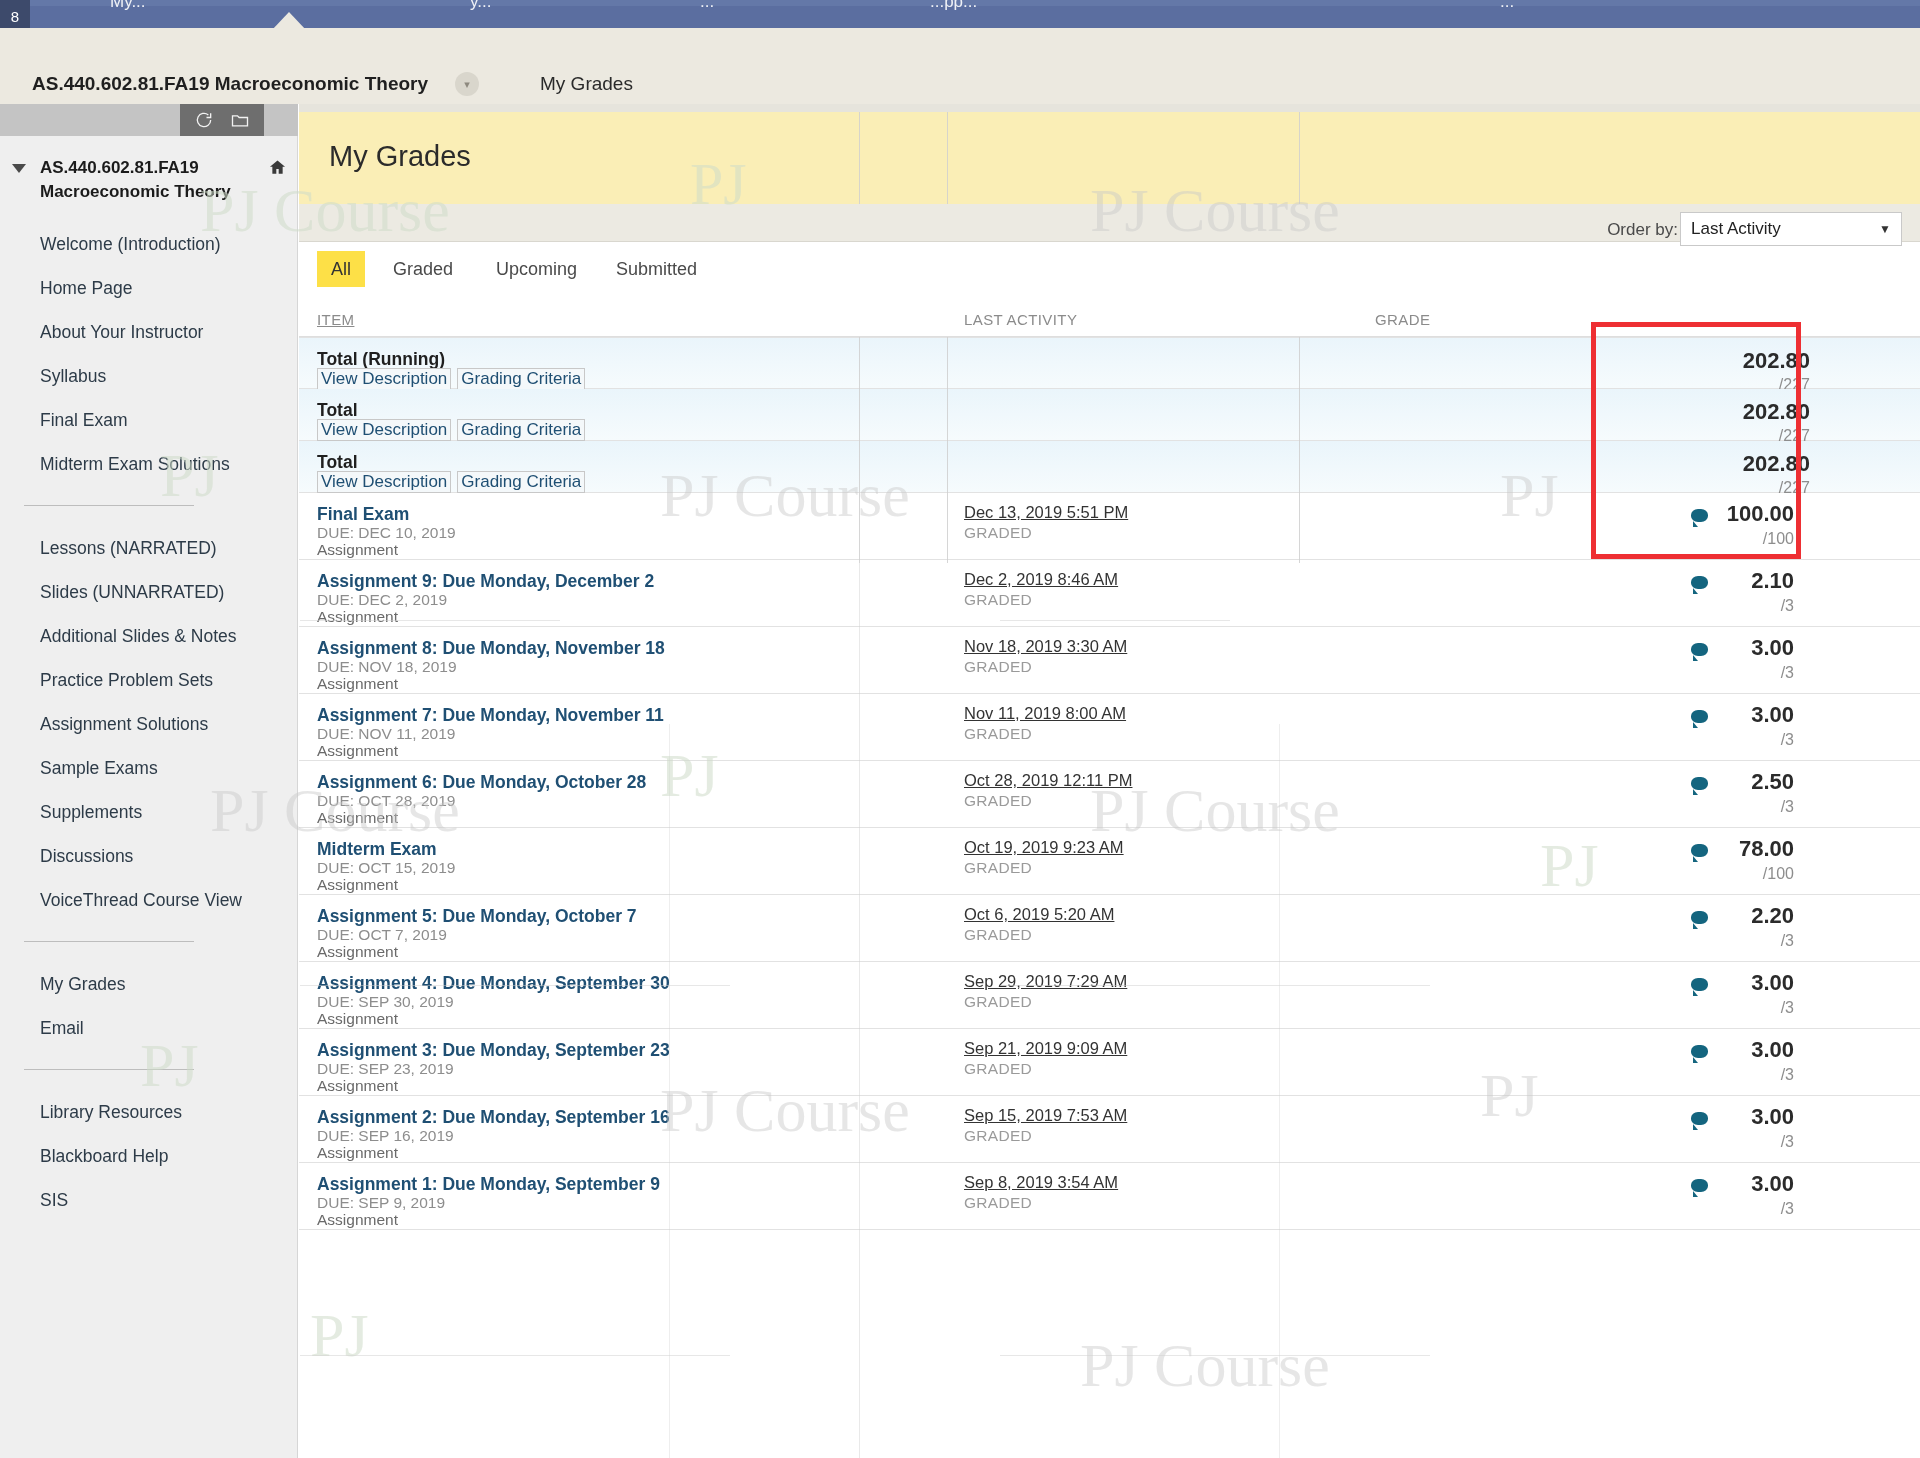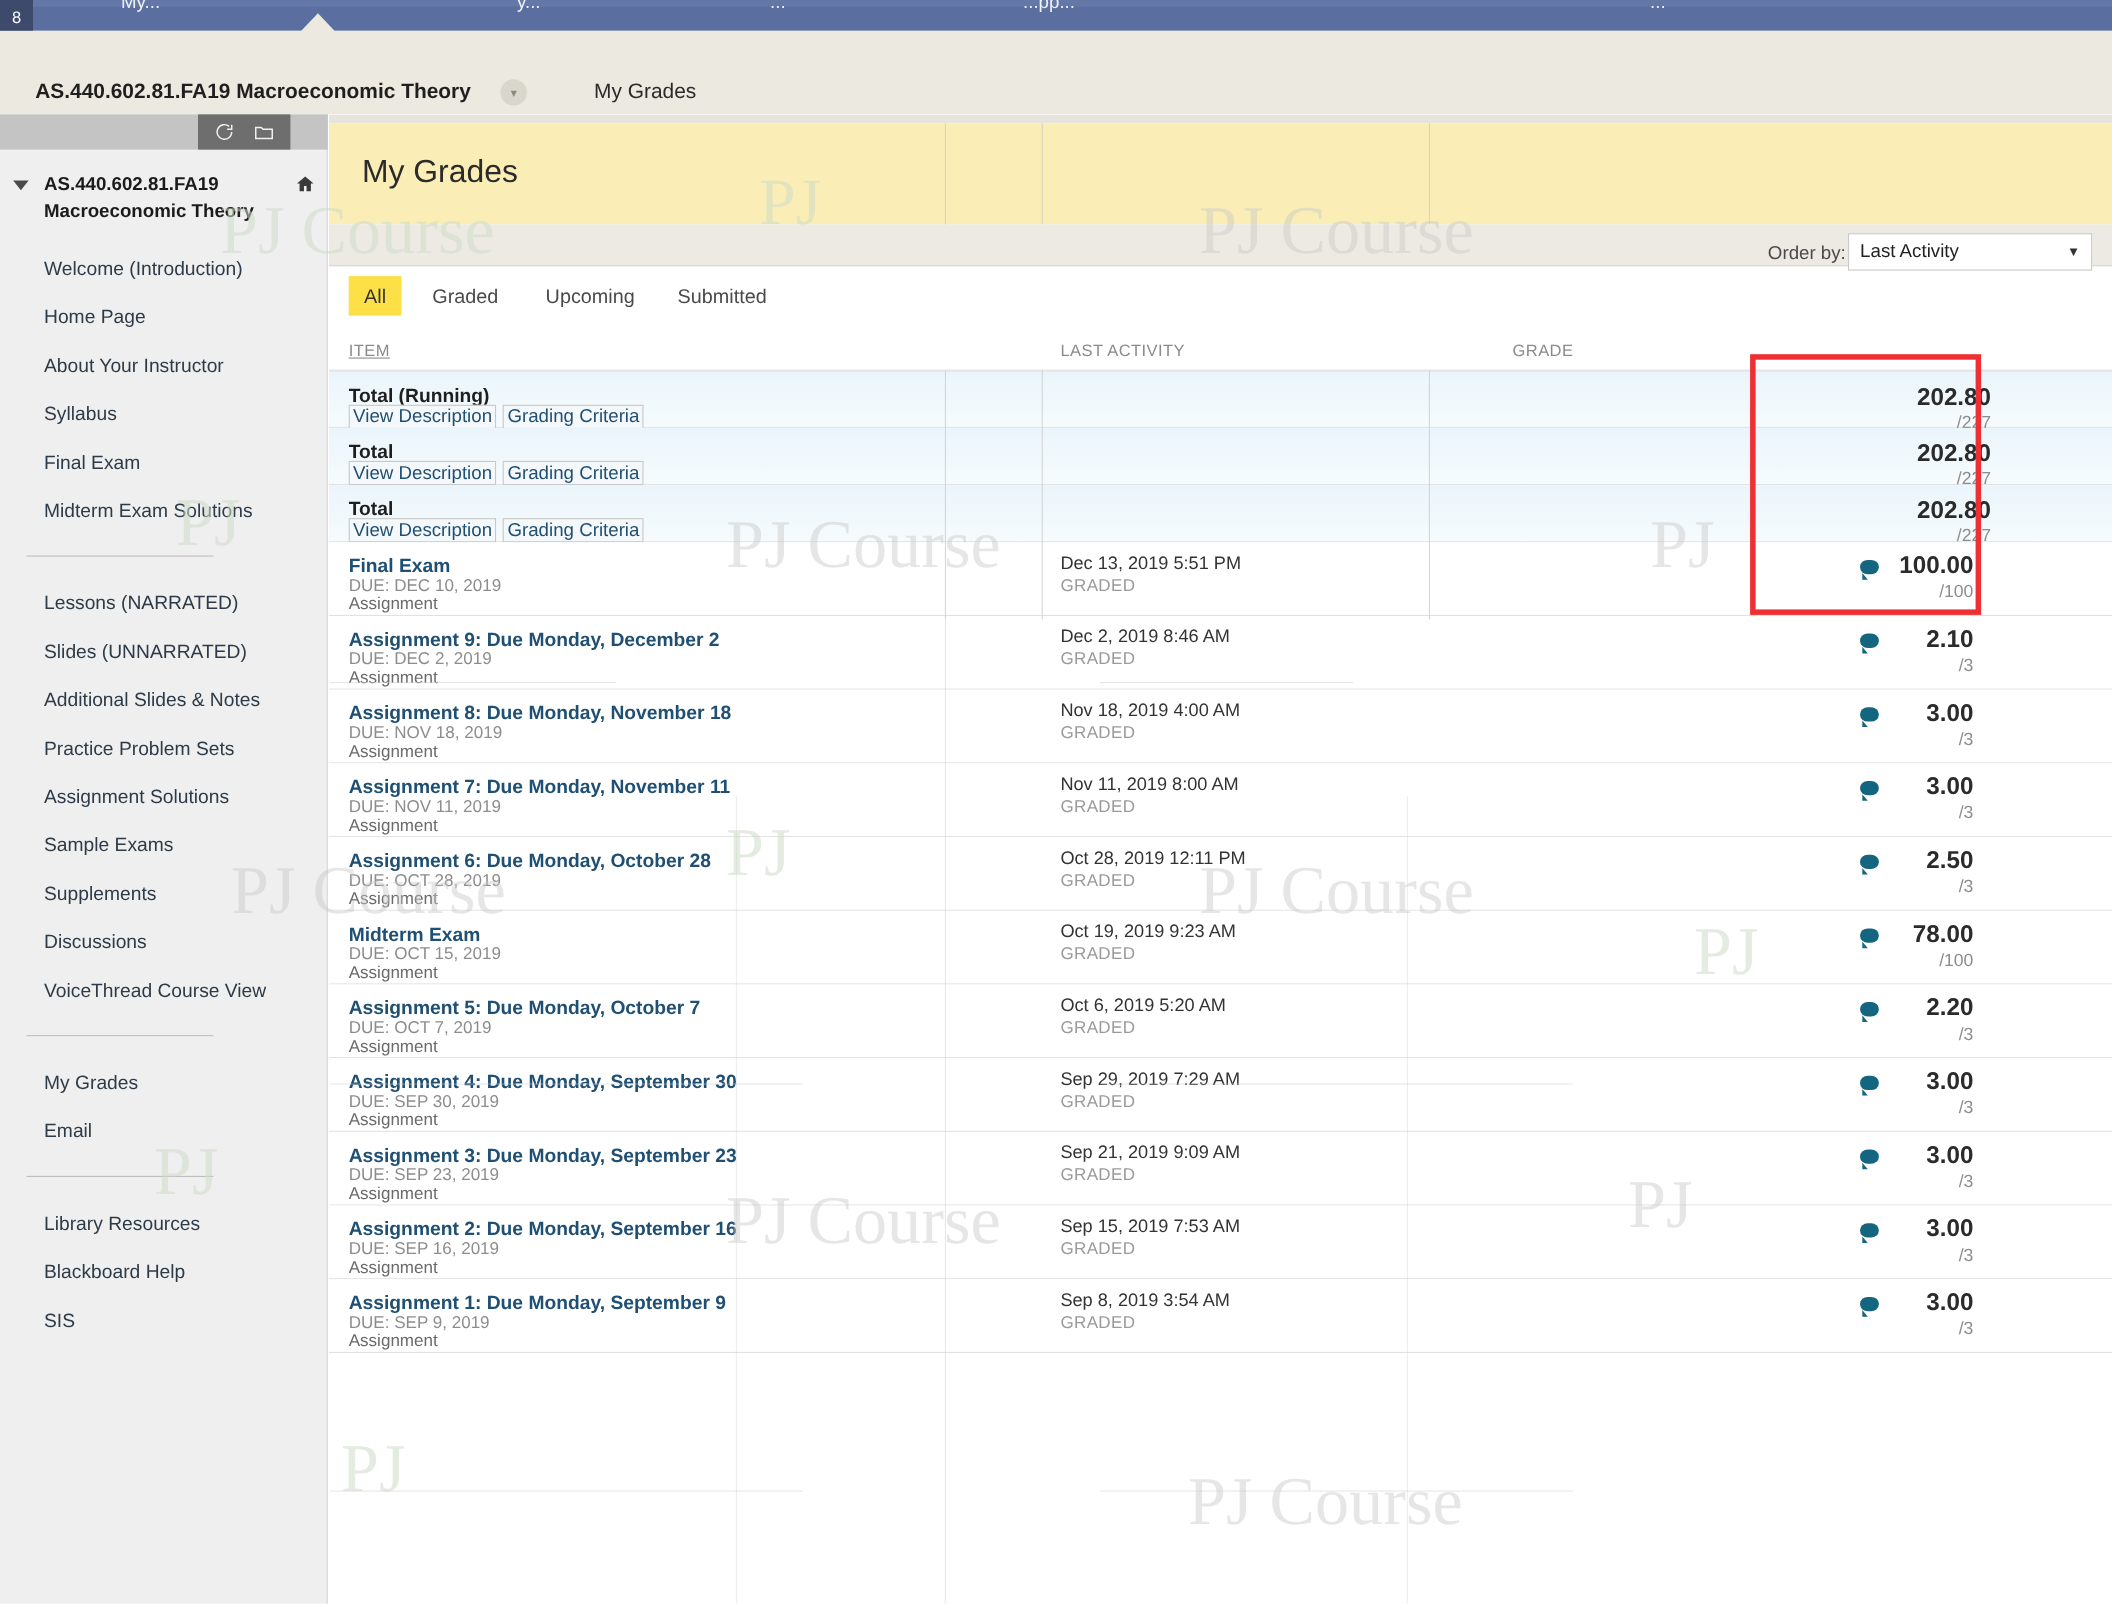--- a/index.html
+++ b/index.html
@@ -195,21 +195,21 @@
     position: absolute; left: 18px; top: 48px;
     font-size: 15.5px; color: #6a6a6a; white-space: nowrap;
   }
   .r-links { position: absolute; left: 18px; top: 30px; display: flex; gap: 6px; }
   .r-link {
     font-size: 17px; color: #1f4f73; border: 1px solid #c8c8c8;
     padding: 0 3px; background: #f4f8fa; cursor: pointer; white-space: nowrap;
   }
   .r-activity {
     position: absolute; left: 665px; top: 10px;
-    font-size: 16.5px; color: #333; white-space: nowrap;
+    font-size: 16.5px; color: #333; white-space: nowrap; text-decoration: underline;
   }
   .r-status {
     position: absolute; left: 665px; top: 31px;
     font-size: 15.5px; color: #9a9a9a; letter-spacing: .3px; white-space: nowrap;
   }
   .r-grade {
     position: absolute; right: 126px; top: 8px;
     font-size: 22px; font-weight: bold; color: #2b2b2b;
     text-align: right; white-space: nowrap;
   }
@@ -413,21 +413,21 @@
         <div class="r-status">GRADED</div>
         <div class="bubble"></div>
         <div class="r-grade">2.10</div>
         <div class="r-out">/3</div>
       </div>
 
       <div class="grow item">
         <div class="r-title">Assignment 8: Due Monday, November 18</div>
         <div class="r-due">DUE: NOV 18, 2019</div>
         <div class="r-type">Assignment</div>
-        <div class="r-activity">Nov 18, 2019 4:00 AM</div>
+        <div class="r-activity">Nov 18, 2019 3:30 AM</div>
         <div class="r-status">GRADED</div>
         <div class="bubble"></div>
         <div class="r-grade">3.00</div>
         <div class="r-out">/3</div>
       </div>
 
       <div class="grow item">
         <div class="r-title">Assignment 7: Due Monday, November 11</div>
         <div class="r-due">DUE: NOV 11, 2019</div>
         <div class="r-type">Assignment</div>

